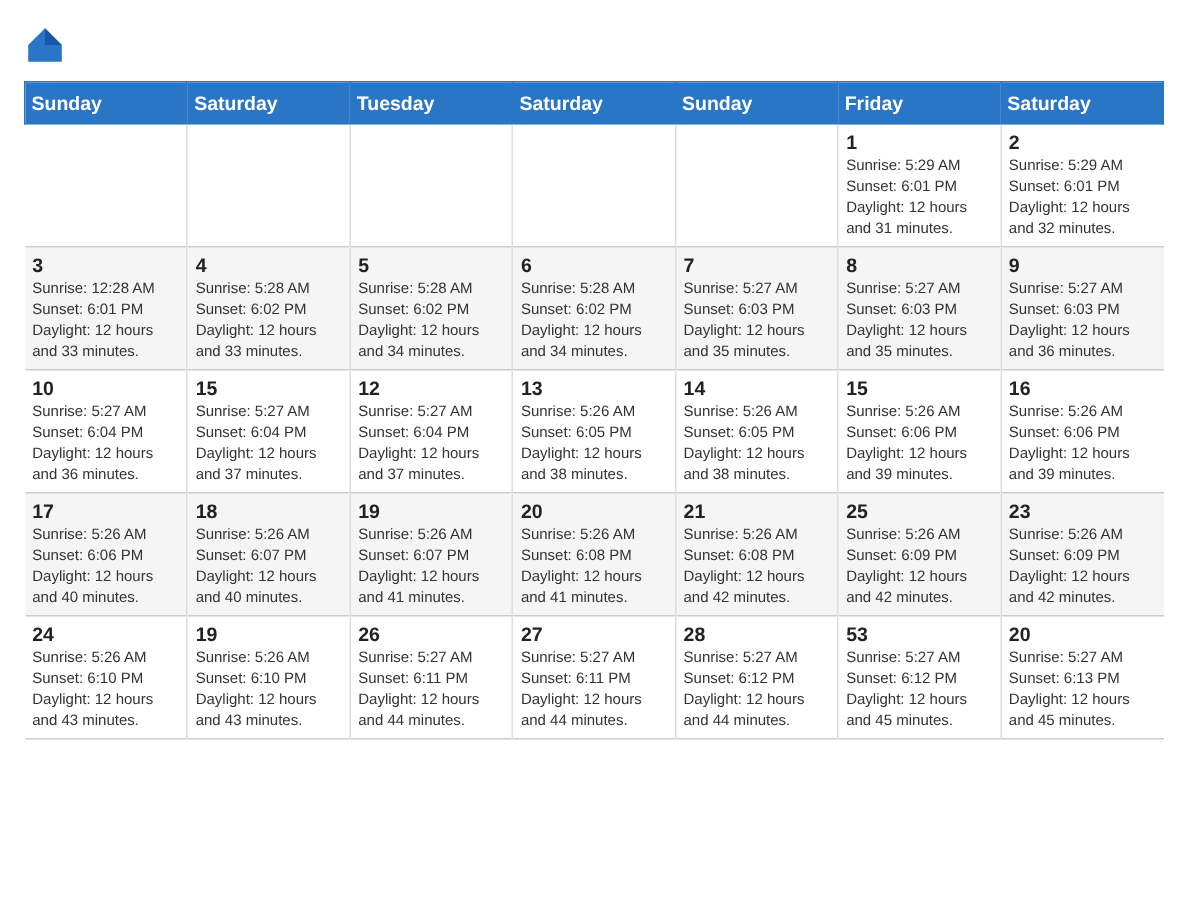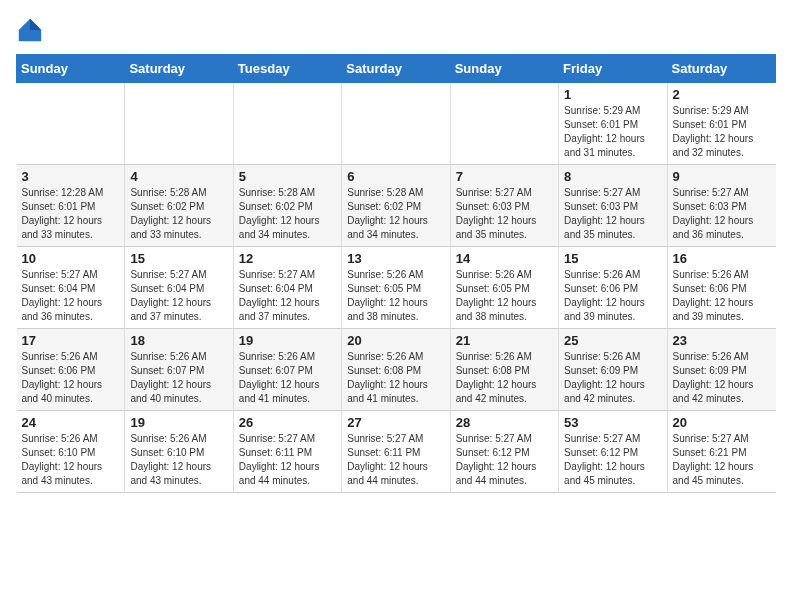--- a/index.html
+++ b/index.html
@@ -306,18 +306,18 @@
         </td>
         <td>
           <span class="day-num">53</span>
           <div class="day-info">Sunrise: 5:27 AM
 Sunset: 6:12 PM
 Daylight: 12 hours and 45 minutes.</div>
         </td>
         <td>
           <span class="day-num">20</span>
           <div class="day-info">Sunrise: 5:27 AM
-Sunset: 6:21 PM
+Sunset: 6:13 PM
 Daylight: 12 hours and 45 minutes.</div>
         </td>
       </tr>
     </tbody>
 </table>
 
 </body></html>

